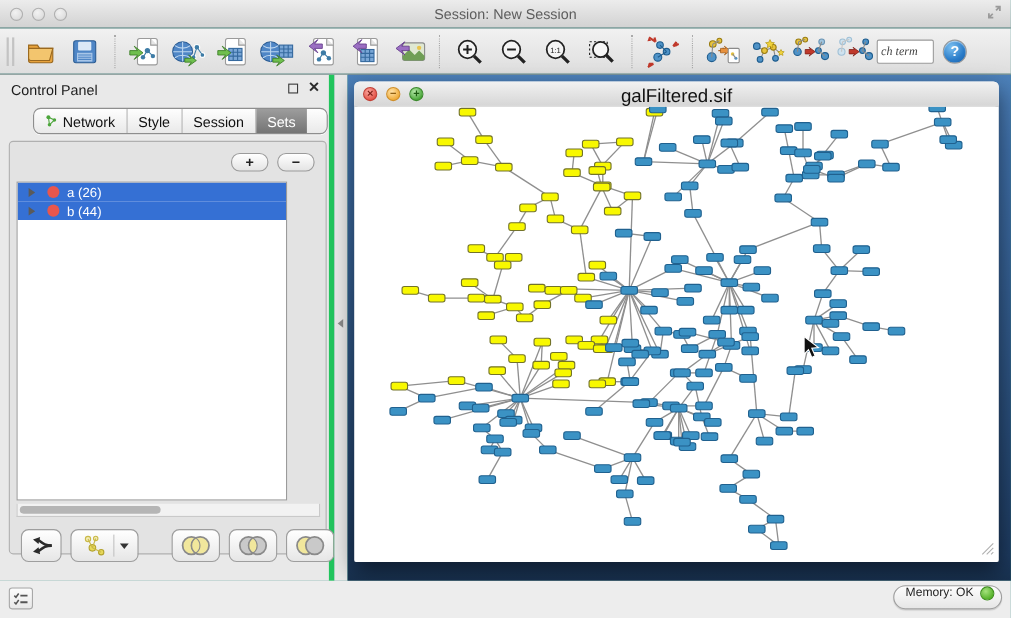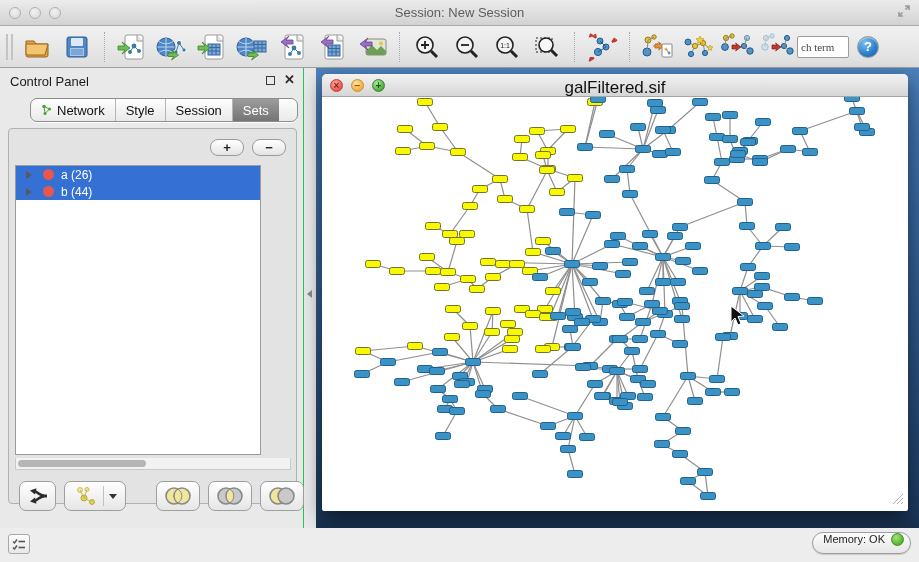--- a/index.html
+++ b/index.html
@@ -22,31 +22,31 @@
   #toolbar { position:absolute; left:0; top:26px; width:919px; height:42px;
     background:linear-gradient(#f1f1f1,#dedede); border-bottom:1px solid #9d9d9d;
     display:flex; align-items:center; padding:0 4px; }
   .tb-handle { width:7px; height:26px; border-left:2px solid #c3c3c3;
     border-right:2px solid #c3c3c3; margin:0 4px 0 2px; }
   .tb-sep { width:0; height:30px; border-left:1px dotted #a9a9a9; margin:0 7px; }
   .tb-btn { width:40px; height:36px; display:flex; align-items:center; justify-content:center;
     border-radius:4px; }
   .tb-btn svg { display:block; }
   #search-input { width:52px; height:22px; border:1px solid #9b9b9b; border-radius:2px;
-    font-size:11px; color:#444; padding:0 3px;
+    font-style:italic; font-size:11px; color:#444; padding:0 3px;
     font-family:"Liberation Serif", serif; background:#fff; }
   #help-btn { width:22px; height:22px; border-radius:50%; margin-left:8px;
     background:radial-gradient(circle at 35% 30%, #7cc0f0, #2a7cc9 60%, #1a5fa8);
     color:#fff; font-weight:bold; font-size:13px; display:flex; align-items:center;
     justify-content:center; border:1px solid #9a9a9a;
     box-shadow:inset 0 1px 1px rgba(255,255,255,.6); }
 
   
   #control-panel { position:absolute; left:0; top:68px; width:304px; height:460px;
-    background:#e9e9e9; border-right:1px solid #22c55e; }
+    background:#e9e9e9; border-right:5px solid #22c55e; }
   #cp-header { position:relative; height:26px; }
   #cp-title { position:absolute; left:10px; top:6px; font-size:13px; color:#1c1c1c; }
   #cp-float { position:absolute; right:28px; top:8px; width:9px; height:9px;
     border:1.5px solid #3a3a3a; }
   #cp-close { position:absolute; right:8px; top:4px; font-size:13px; font-weight:bold; color:#2b2b2b; }
 
   #cp-tabs { position:relative; margin:4px 0 0 30px; width:268px; height:24px;
     display:flex; border:1px solid #8e8e8e; border-radius:7px;
     background:linear-gradient(#fefefe,#e9e9e9); overflow:hidden;
     box-shadow:0 1px 0 rgba(255,255,255,.8); }

